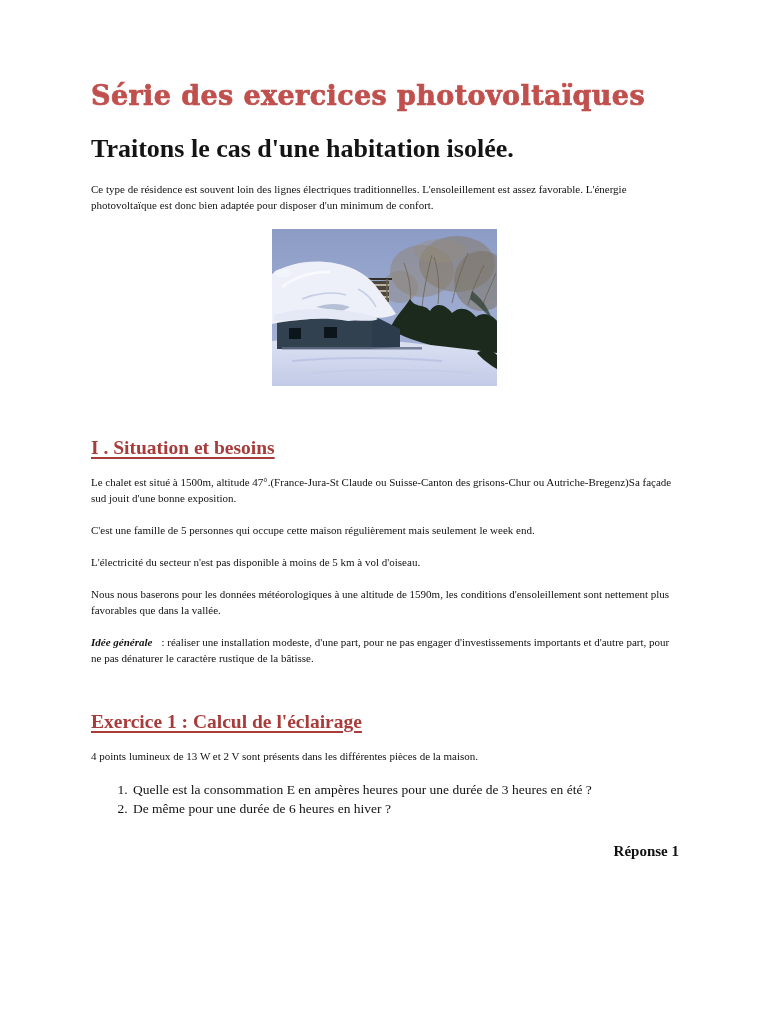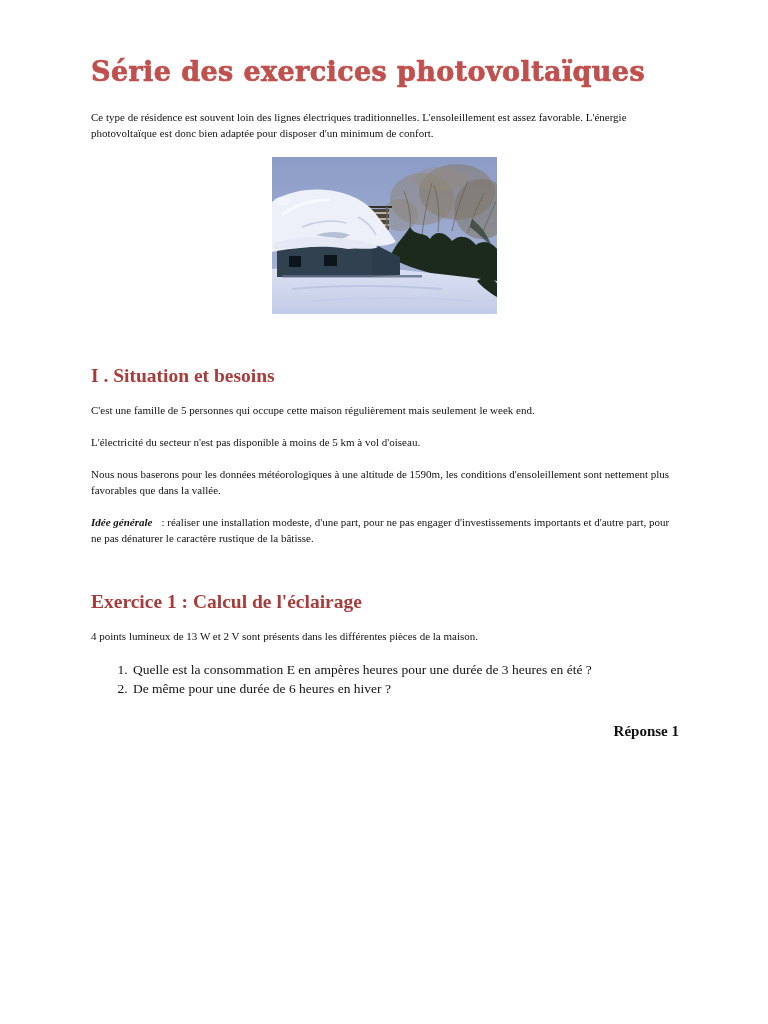--- a/index.html
+++ b/index.html
@@ -16,21 +16,21 @@
     background:#ffffff;
   }
   .main-title {
     font-family:"DejaVu Serif", serif;
     font-weight:bold;
     font-size:27px;
     line-height:32px;
     letter-spacing:0.4px;
     color:#c0504d;
     -webkit-text-stroke:0.7px #c0504d;
-    margin:56px 0 21px 0;
+    margin:80px 0 21px 0;
   }
   .subtitle {
     font-family:"Liberation Serif", serif;
     font-weight:bold;
     font-size:26px;
     line-height:31px;
     color:#141414;
     margin:0 0 17px 0;
   }
   p.body {
@@ -42,20 +42,21 @@
     margin:9px 0 50px 181px;
     width:225px; height:157px;
     line-height:0;
   }
   h3.section-heading {
     font-family:"Liberation Serif", serif;
     font-weight:bold;
     font-size:19.5px;
     line-height:24px;
     color:#a83c3b;
+    text-decoration:underline;
     text-decoration-thickness:1.5px;
     text-underline-offset:3px;
     margin:0 0 14px 0;
   }
   h3.exercise-heading { margin-top:44px; }
   .idea-label {
     font-weight:bold;
     font-style:italic;
     margin-right:9px;
   }
@@ -73,20 +74,21 @@
     text-align:right;
   }
 </style>
 </head>
 <body>
 
 <div class="page">
 
   <h1 class="main-title">Série des exercices photovoltaïques</h1>
 
+  <h2 class="subtitle">Traitons le cas d'une habitation isolée.</h2>
 
   <p class="body">Ce type de résidence est souvent loin des lignes électriques traditionnelles. L'ensoleillement est assez favorable. L'énergie photovoltaïque est donc bien adaptée pour disposer d'un minimum de confort.</p>
 
   <figure class="photo">
     <svg width="225" height="157" viewBox="0 0 225 157">
       <defs>
         <linearGradient id="skyG" x1="0" y1="0" x2="0" y2="1">
           <stop offset="0" stop-color="#8c9cc6"></stop>
           <stop offset="0.7" stop-color="#a3b0d4"></stop>
           <stop offset="1" stop-color="#b6c0de"></stop>
@@ -149,20 +151,21 @@
       <path d="M2,86 C20,80 50,78 75,82 C90,84 100,86 106,90 C98,94 86,90 76,92 C56,88 30,90 2,92 Z" fill="#e4e9f5"></path>
       <ellipse cx="11" cy="44" rx="9" ry="4" fill="#f2f4fb"></ellipse>
 
       <path d="M20,132 C60,128 120,128 170,132" stroke="#b4bfdf" stroke-width="2" fill="none" opacity="0.7"></path>
       <path d="M40,144 C90,140 150,140 200,144" stroke="#c2cce8" stroke-width="2" fill="none" opacity="0.6"></path>
     </svg>
   </figure>
 
   <h3 class="section-heading">I . Situation et besoins</h3>
 
+  <p class="body">Le chalet est situé à 1500m, altitude 47°.(France-Jura-St Claude ou Suisse-Canton des grisons-Chur ou Autriche-Bregenz)Sa façade sud jouit d'une bonne exposition.</p>
   <p class="body">C'est une famille de 5 personnes qui occupe cette maison régulièrement mais seulement le week end.</p>
   <p class="body">L'électricité du secteur n'est pas disponible à moins de 5 km à vol d'oiseau.</p>
   <p class="body">Nous nous baserons pour les données météorologiques à une altitude de 1590m, les conditions d'ensoleillement sont nettement plus favorables que dans la vallée.</p>
 
   <p class="body"><em class="idea-label">Idée générale</em><span>: réaliser une installation modeste, d'une part, pour ne pas engager d'investissements importants et d'autre part, pour ne pas dénaturer le caractère rustique de la bâtisse.</span></p>
 
   <h3 class="section-heading exercise-heading">Exercice 1 : Calcul de l'éclairage</h3>
 
   <p class="body">4 points lumineux de 13 W et 2 V sont présents dans les différentes pièces de la maison.</p>
 

